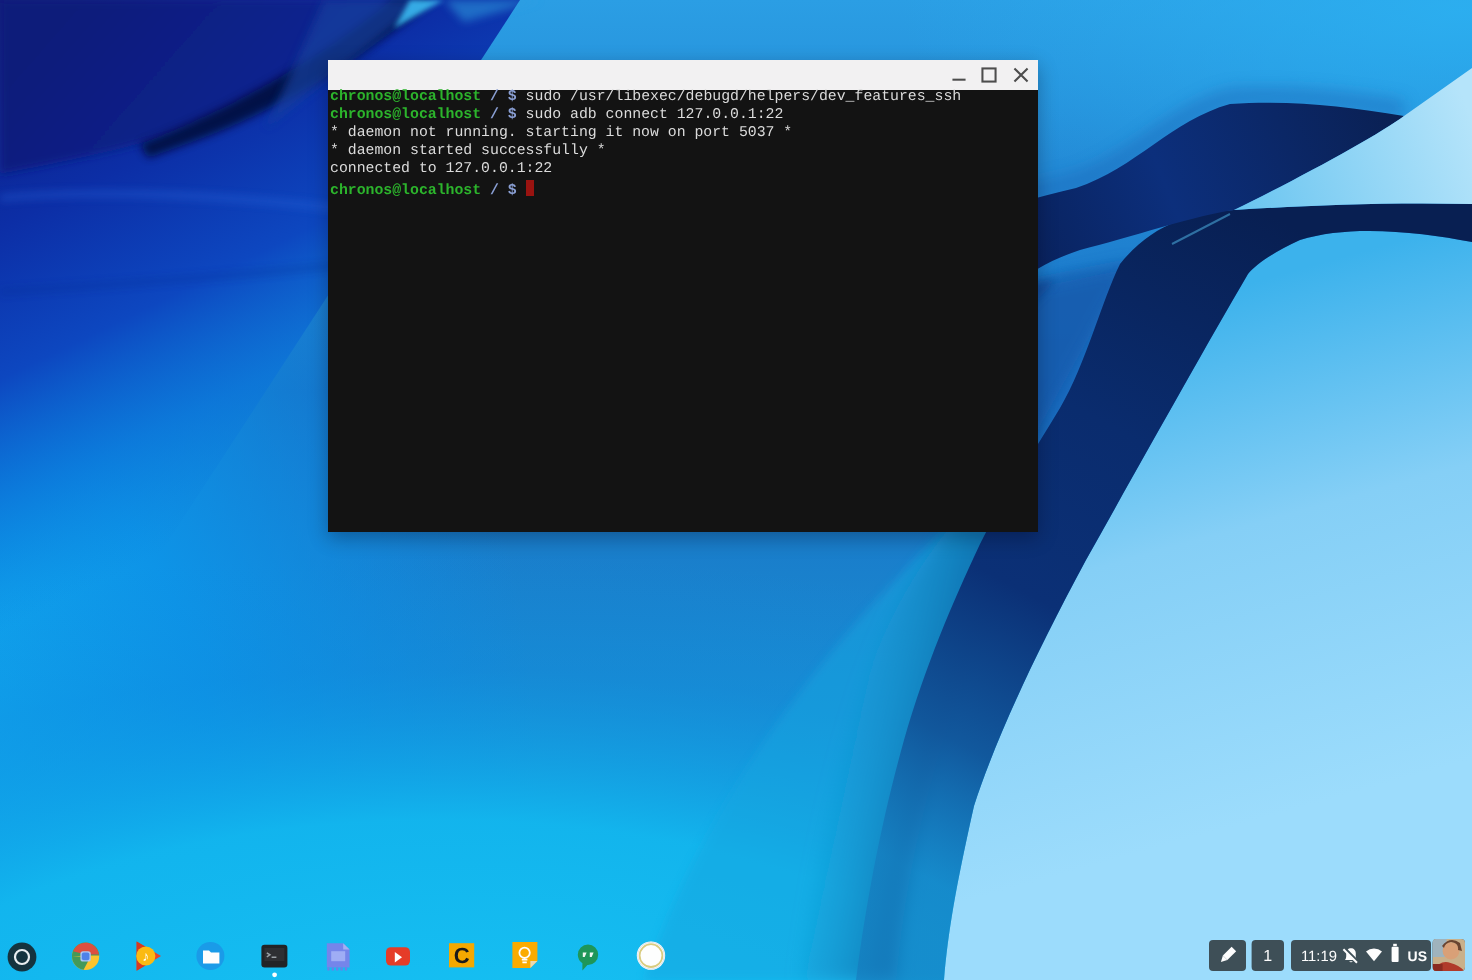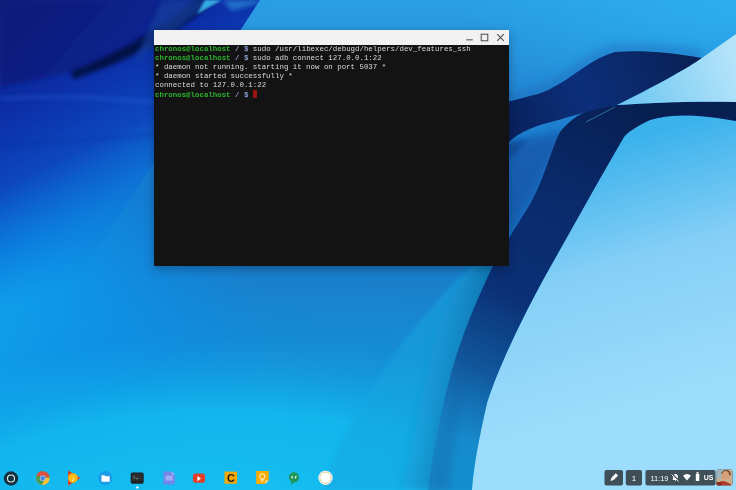--- a/index.html
+++ b/index.html
@@ -1,18 +1,18 @@
 <!DOCTYPE html>
 <html><head>
 <meta charset="utf-8">
 <style>
   html,body{margin:0;padding:0;width:736px;height:490px;overflow:hidden;}
   body{font-family:"Liberation Sans",sans-serif;position:relative;}
   #wall{position:absolute;left:0;top:0;width:736px;height:490px;}
-  #term{position:absolute;left:154px;top:30px;width:355px;height:236px;box-shadow:0 3px 9px rgba(0,0,20,0.3);}
+  #term{position:absolute;left:164px;top:30px;width:355px;height:236px;box-shadow:0 3px 9px rgba(0,0,20,0.3);}
   #tbar{position:absolute;left:0;top:0;right:0;height:15px;background:#f2f1f2;}
   #tbody{position:absolute;left:0;top:15px;right:0;bottom:0;background:#131313;}
   pre.t{margin:0;padding:0px 0 0 1px;font-family:"Liberation Mono",monospace;font-size:7.42px;line-height:9px;letter-spacing:0;color:#dbdbdb;}
   .g{color:#2cb42c;font-weight:bold;}
   .b{color:#8a9fd4;font-weight:bold;}
   .cur{display:inline-block;width:4px;height:8px;background:#991310;vertical-align:-1px;}
   .ctl{position:absolute;top:0;height:15px;width:15px;}
 </style>
 </head>
 <body>

